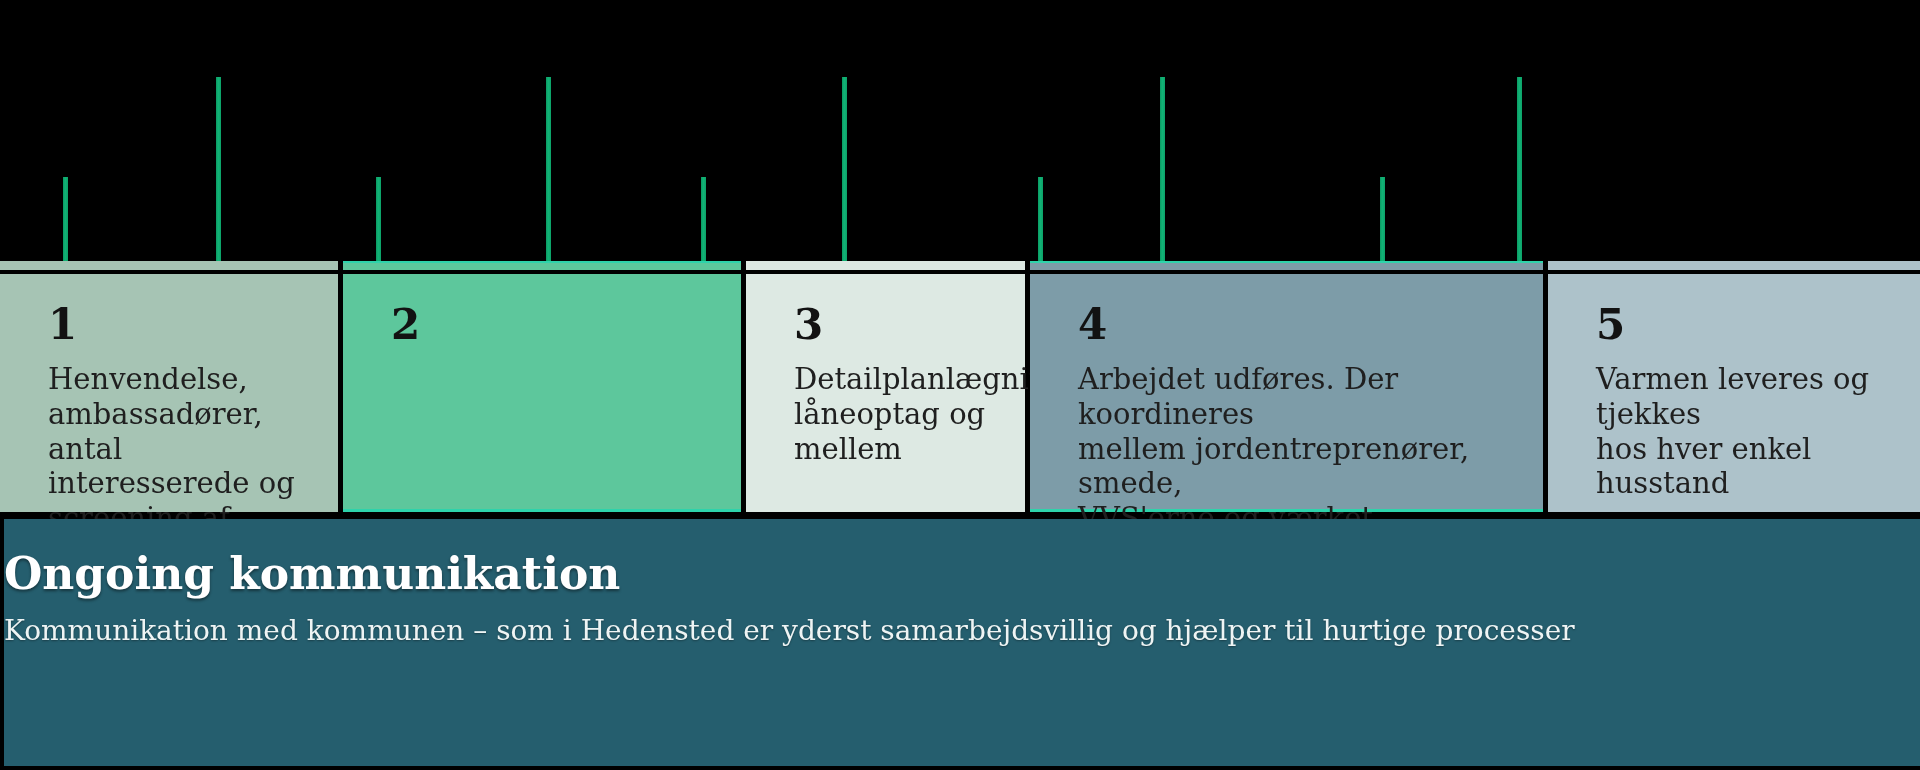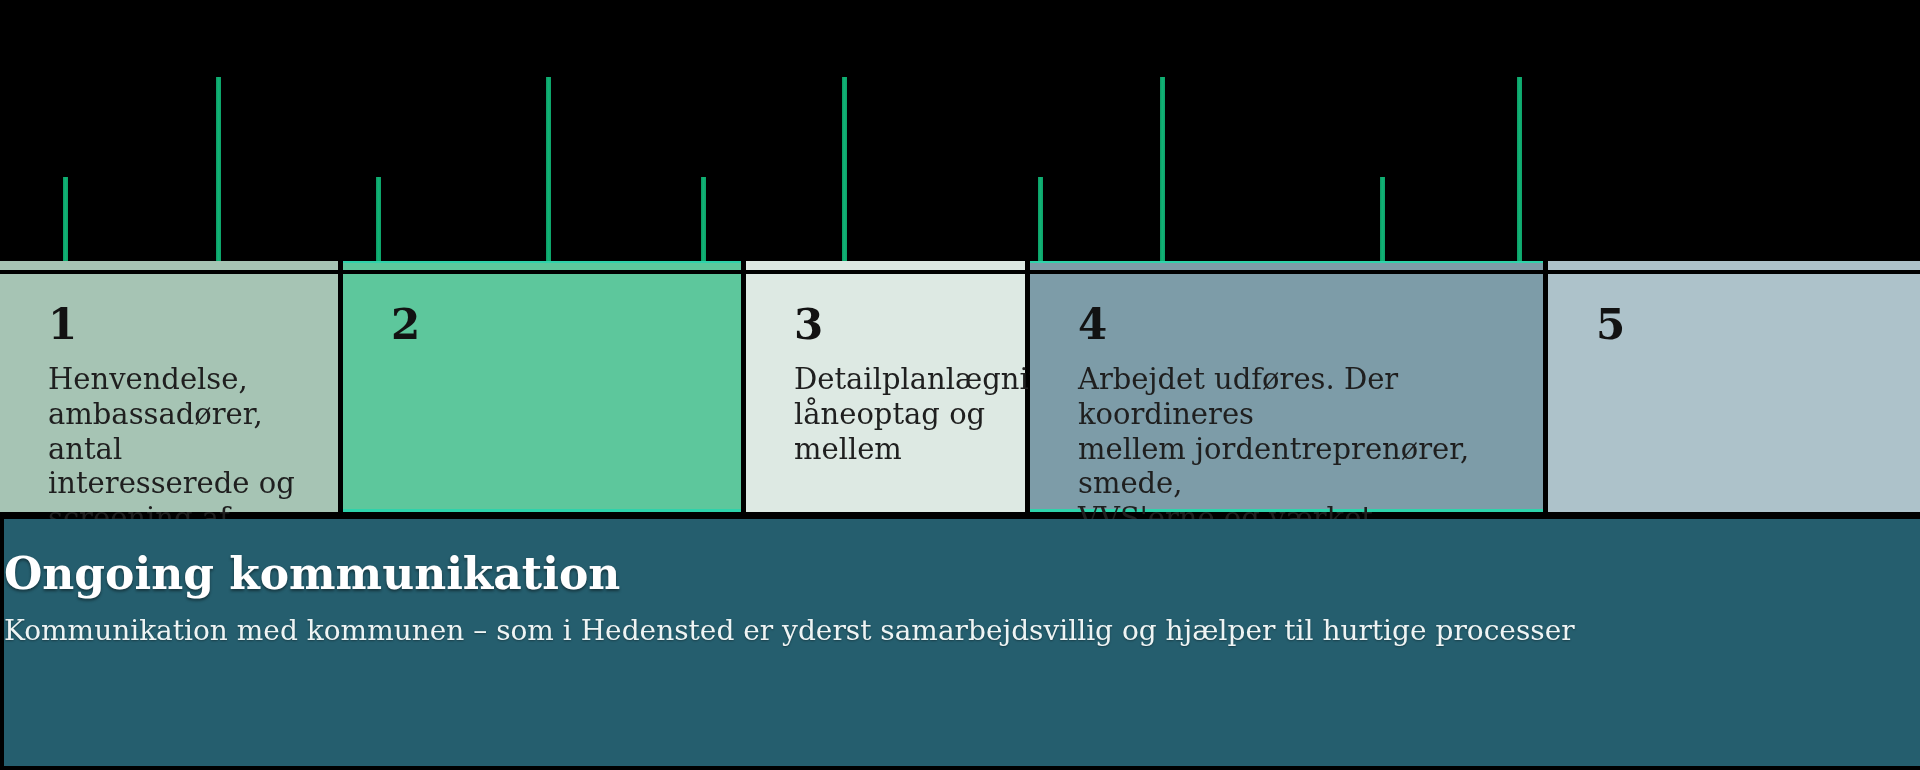--- a/index.html
+++ b/index.html
@@ -117,20 +117,22 @@
 låneoptag og mellem</div>
     </div>
     <div class="box c4 hl" style="background-color: rgb(125, 156, 168);">
       <div class="num">4</div>
       <div class="desc">Arbejdet udføres. Der koordineres
 mellem jordentreprenører, smede,
 VVS'erne og værket</div>
     </div>
     <div class="box c5" style="background-color: rgb(173, 194, 202);">
       <div class="num">5</div>
+      <div class="desc">Varmen leveres og tjekkes
+hos hver enkel husstand</div>
     </div>
   </div>
 
   <div class="banner" style="background-color: rgb(37, 94, 110);">
     <div class="banner-title">Ongoing kommunikation</div>
     <div class="banner-lines">
       <div class="banner-line">Kommunikation med kommunen – som i Hedensted er yderst samarbejdsvillig og hjælper til hurtige processer</div>
     </div>
   </div>
 

